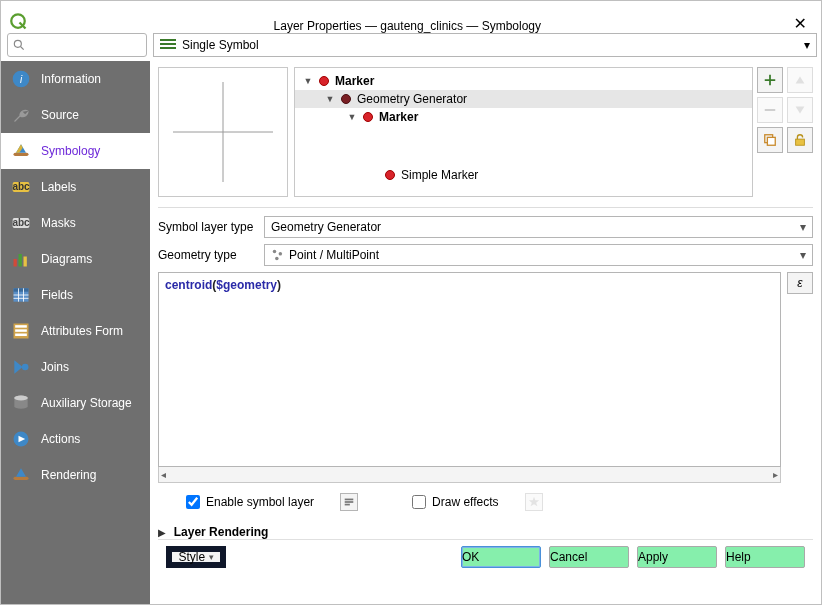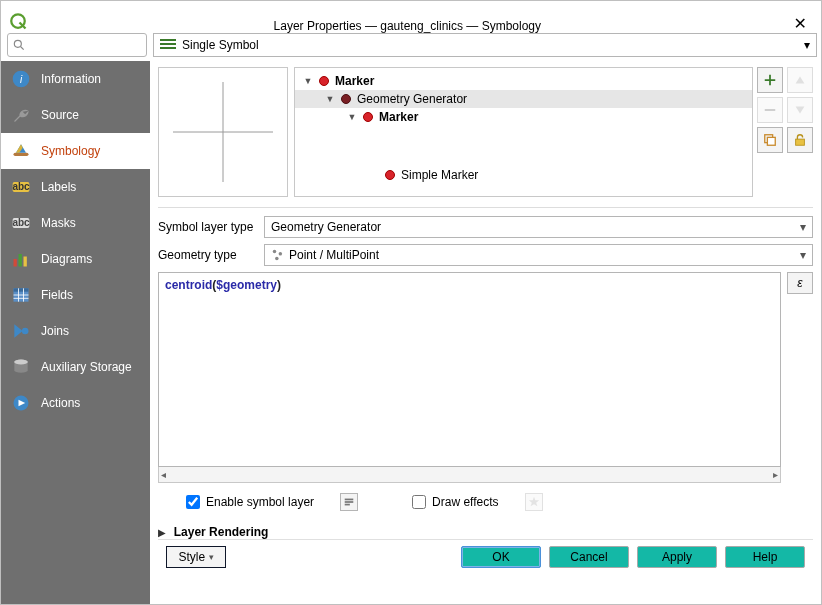--- a/index.html
+++ b/index.html
@@ -8,21 +8,21 @@
   .titlebar .title { font-size: 12px; }
   .close-x { font-size: 16px; font-weight:300; cursor:default; padding:0 6px; }
   .topbar { display:flex; align-items:center; gap:6px; padding:0 4px 4px 6px; }
   .search-box { display:flex; align-items:center; width:140px; height:24px; border:1px solid #b5b5b5; border-radius:3px; padding:0 4px; background:#fff; }
   .search-box svg { width:14px; height:14px; fill:#777; }
   .single-symbol { flex:1; height:24px; border:1px solid #b5b5b5; display:flex; align-items:center; padding:0 6px; gap:6px; background:#fff; position:relative; }
   .single-symbol .arrow { position:absolute; right:6px; }
   .body { display:flex; height: calc(605px - 32px - 28px); }
   .sidebar { width:149px; background:#6f6f6f; color:#fff; overflow-y:auto; }
   .side-item { display:flex; align-items:center; gap:10px; height:36px; padding:0 10px; cursor:default; }
-  .side-item.selected { background:#fff; color:#c2410c; }
+  .side-item.selected { background:#fff; color:#6d28d9; }
   .side-icon { width:20px; height:20px; display:flex; align-items:center; justify-content:center; }
   .side-icon svg { width:20px; height:20px; }
   .main { flex:1; background:#fff; padding:6px 8px; display:flex; flex-direction:column; }
   .toprow { display:flex; gap:6px; }
   .preview { width:130px; height:130px; border:1px solid #c8c8c8; display:flex; align-items:center; justify-content:center; background:#fff; }
   .preview svg { width:100px; height:100px; stroke:#888; }
   .tree-wrap { flex:1; display:flex; gap:4px; }
   .tree { flex:1; border:1px solid #c8c8c8; background:#fff; padding:4px 0; overflow:auto; }
   .tree-row { display:flex; align-items:center; gap:6px; height:18px; padding:0 6px; }
   .tree-row.selected { background:#e6e6e6; }
@@ -52,23 +52,23 @@
   .hscroll { height:16px; border:1px solid #c8c8c8; border-top:none; display:flex; align-items:center; justify-content:space-between; padding:0 2px; background:#f4f4f4; }
   .hscroll .arr { color:#666; font-size:10px; }
   .checks-row { display:flex; align-items:center; gap:26px; margin:10px 0; }
   .chk { display:flex; align-items:center; gap:6px;padding-left:28px; }
   .chk input { width:14px; height:14px; }
   .ghost-ico { width:18px; height:18px; border:1px solid #b5b5b5; background:#f4f4f4; display:flex; align-items:center; justify-content:center; }
   .ghost-ico svg { width:12px; height:12px; }
   .lr-row { display:flex; align-items:center; gap:8px; margin-top:4px; }
   .lr-row .tri2 { color:#333; font-size:10px; }
   .bottombar { display:flex; align-items:center; gap:8px; padding:6px 8px; border-top:1px solid #e0e0e0; }
-  .style-btn { height:22px; width:60px; border:1px solid #0f172a; background:#f4f4f4; display:flex; align-items:center; justify-content:center; gap:4px; position:relative; }
+  .style-btn { height:22px; width:60px; border:6px solid #0f172a; background:#f4f4f4; display:flex; align-items:center; justify-content:center; gap:4px; position:relative; }
   .style-btn .arr { font-size:9px; color:#555; }
-  .btn { height:22px; width:80px; border:1px solid #a9a9a9; background:#14b8a6; display:flex; align-items:center; justify-content:center; border-radius:2px; }
+  .btn { height:22px; width:80px; border:1px solid #a9a9a9; background:#86efac; display:flex; align-items:center; border-radius:2px; }
   .btn.primary { border-color:#4a90d9; box-shadow:0 0 0 1px #7db3e8 inset; }
   .spacer { flex:1; }
 </style>
 </head>
 <body>
 
 <div class="titlebar">
   <div>
     <svg viewBox="0 0 24 24" width="18" height="18">
         <circle cx="12" cy="12" r="9" fill="none" stroke="#5a9e2f" stroke-width="3"></circle>
@@ -166,20 +166,31 @@
             <line x1="3" y1="16" x2="21" y2="16" stroke="#fff"></line>
             <line x1="9" y1="4" x2="9" y2="20" stroke="#fff"></line>
             <line x1="15" y1="4" x2="15" y2="20" stroke="#fff"></line>
           </svg>
         </span>
         <span>Fields</span>
       </div>
       <div class="side-item">
         <span class="side-icon">
           <svg viewBox="0 0 24 24">
+            <rect x="3" y="3" width="18" height="18" fill="#cfa24a"></rect>
+            <rect x="5" y="5" width="14" height="3" fill="#fff"></rect>
+            <rect x="5" y="10" width="14" height="3" fill="#fff"></rect>
+            <rect x="5" y="15" width="14" height="3" fill="#fff"></rect>
+          </svg>
+        </span>
+        <span>Attributes Form</span>
+      </div>
+      <div class="side-item">
+        <span class="side-icon">
+          <svg viewBox="0 0 24 24">
             <path d="M4 4 L14 12 L4 20 Z" fill="#3e88c7"></path>
             <circle cx="17" cy="12" r="4" fill="#3e88c7"></circle>
           </svg>
         </span>
         <span>Joins</span>
       </div>
       <div class="side-item">
         <span class="side-icon">
           <svg viewBox="0 0 24 24">
             <ellipse cx="12" cy="6" rx="8" ry="3" fill="#aaa"></ellipse>
@@ -190,20 +201,29 @@
         <span>Auxiliary Storage</span>
       </div>
       <div class="side-item">
         <span class="side-icon">
           <svg viewBox="0 0 24 24">
             <circle cx="12" cy="12" r="9" fill="#3e88c7"></circle>
             <path d="M9 8 L17 12 L9 16 Z" fill="#fff"></path>
           </svg>
         </span>
         <span>Actions</span>
+      </div>
+      <div class="side-item">
+        <span class="side-icon">
+          <svg viewBox="0 0 24 24">
+            <rect x="3" y="14" width="18" height="4" rx="2" fill="#b57a3e"></rect>
+            <path d="M6 14 L12 4 L18 14 Z" fill="#3e88c7"></path>
+          </svg>
+        </span>
+        <span>Rendering</span>
       </div>
     </div>
 
   <div class="main">
 
     <div class="toprow">
       <div class="preview">
         <svg viewBox="0 0 100 100">
             <line x1="50" y1="0" x2="50" y2="100" stroke="#9a9a9a" stroke-width="1"></line>
             <line x1="0" y1="50" x2="100" y2="50" stroke="#9a9a9a" stroke-width="1"></line>

